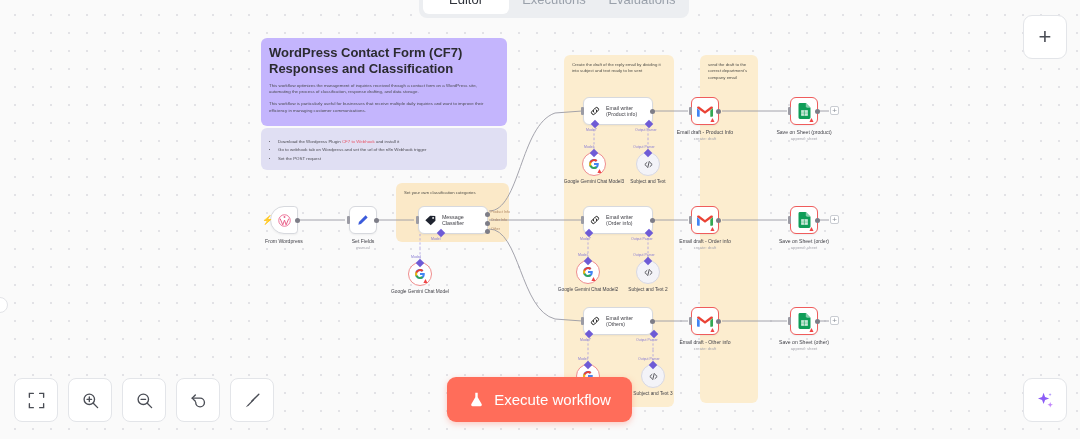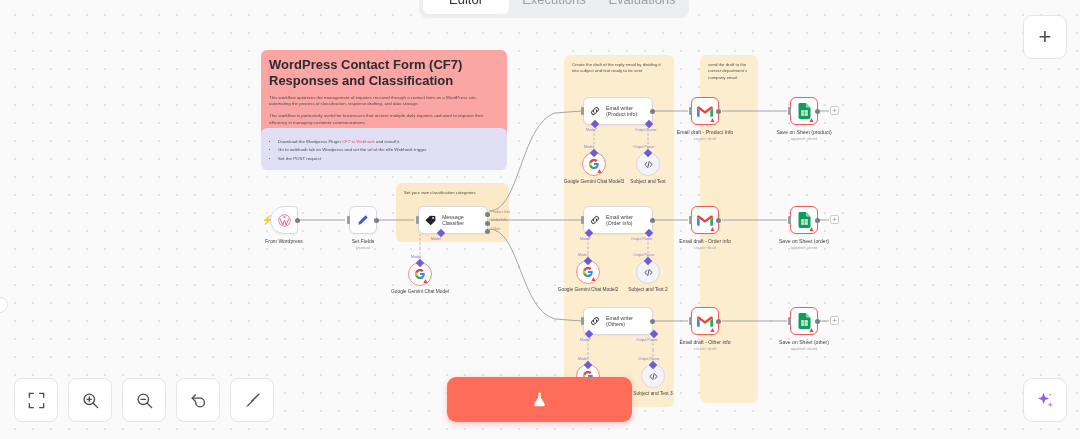--- a/index.html
+++ b/index.html
@@ -35,21 +35,21 @@
 
   
   .sticky {
     position:absolute; border-radius:6px; z-index:1;
     padding:7px 8px; overflow:hidden;
   }
   .sticky-title { font-size:12.5px; font-weight:700; line-height:1.25; }
   .sticky-body  { font-size:4.4px; line-height:1.55; margin-top:5px; color:#4b4b52; }
   .sticky-body p { margin:0 0 5px 0; }
 
-  #note-pink { left:261px; top:50px; width:246px; height:88px; background:#fca5a5; }
+  #note-pink { left:261px; top:38px; width:246px; height:88px; background:#c4b5fd; }
   #note-pink .sticky-title { color:#2b2b30; font-size:13px; }
   #note-purple { left:261px; top:128px; width:246px; height:42px; background:#e0dff3; }
   #note-purple .sticky-title { color:#2b2b30; font-size:9px; letter-spacing:.2px;}
   #note-purple ul { margin:3px 0 0 0; padding-left:9px; font-size:4.4px; line-height:1.9; color:#4b4b52; }
   #note-purple li::marker { font-size:3.4px; }
   .lnk { color:#e8576a; text-decoration:none; }
 
   #note-orange-1 { left:396px; top:183px; width:113px; height:59px; background:#fbe9c8; }
   #note-orange-1 .sticky-note-text { font-size:4.3px; color:#514f48; line-height:1.4;}
   #note-orange-2 { left:564px; top:55px; width:110px; height:352px; background:#fcedcf; }
@@ -536,20 +536,21 @@
       <path d="M20 4L11 13" stroke-linecap="round"></path>
       <path d="M13.2 10.2L6 17.5 3.5 20.5 7 18.5l7.4-7.4z" fill="#4a4d55" stroke="none"></path>
     </svg>
   </div>
 </div>
 
 <button id="execbtn">
   <svg width="17" height="17" viewBox="0 0 24 24">
     <path d="M9.5 2.5h5M10.3 2.5v6.3L4.8 18.4A2 2 0 006.5 21.5h11a2 2 0 001.7-3.1l-5.5-9.6V2.5z" fill="#fff" stroke="none"></path>
   </svg>
+  <span>Execute workflow</span>
 </button>
 
 <div class="fbtn" id="add-node-btn">
   <span>+</span>
 </div>
 <div class="fbtn" id="ai-assist-btn">
   <svg width="21" height="21" viewBox="0 0 24 24">
     <path d="M9.8 3.2l1.7 4.7 4.7 1.7-4.7 1.7-1.7 4.7-1.7-4.7L3.4 9.6l4.7-1.7z" fill="#8b5cf6"></path>
     <path d="M17.4 13.8l.85 2.3 2.3.85-2.3.85-.85 2.3-.85-2.3-2.3-.85 2.3-.85z" fill="#c084fc"></path>
     <path d="M17.2 3.4l.5 1.35 1.35.5-1.35.5-.5 1.35-.5-1.35-1.35-.5 1.35-.5z" fill="#a78bfa"></path>

